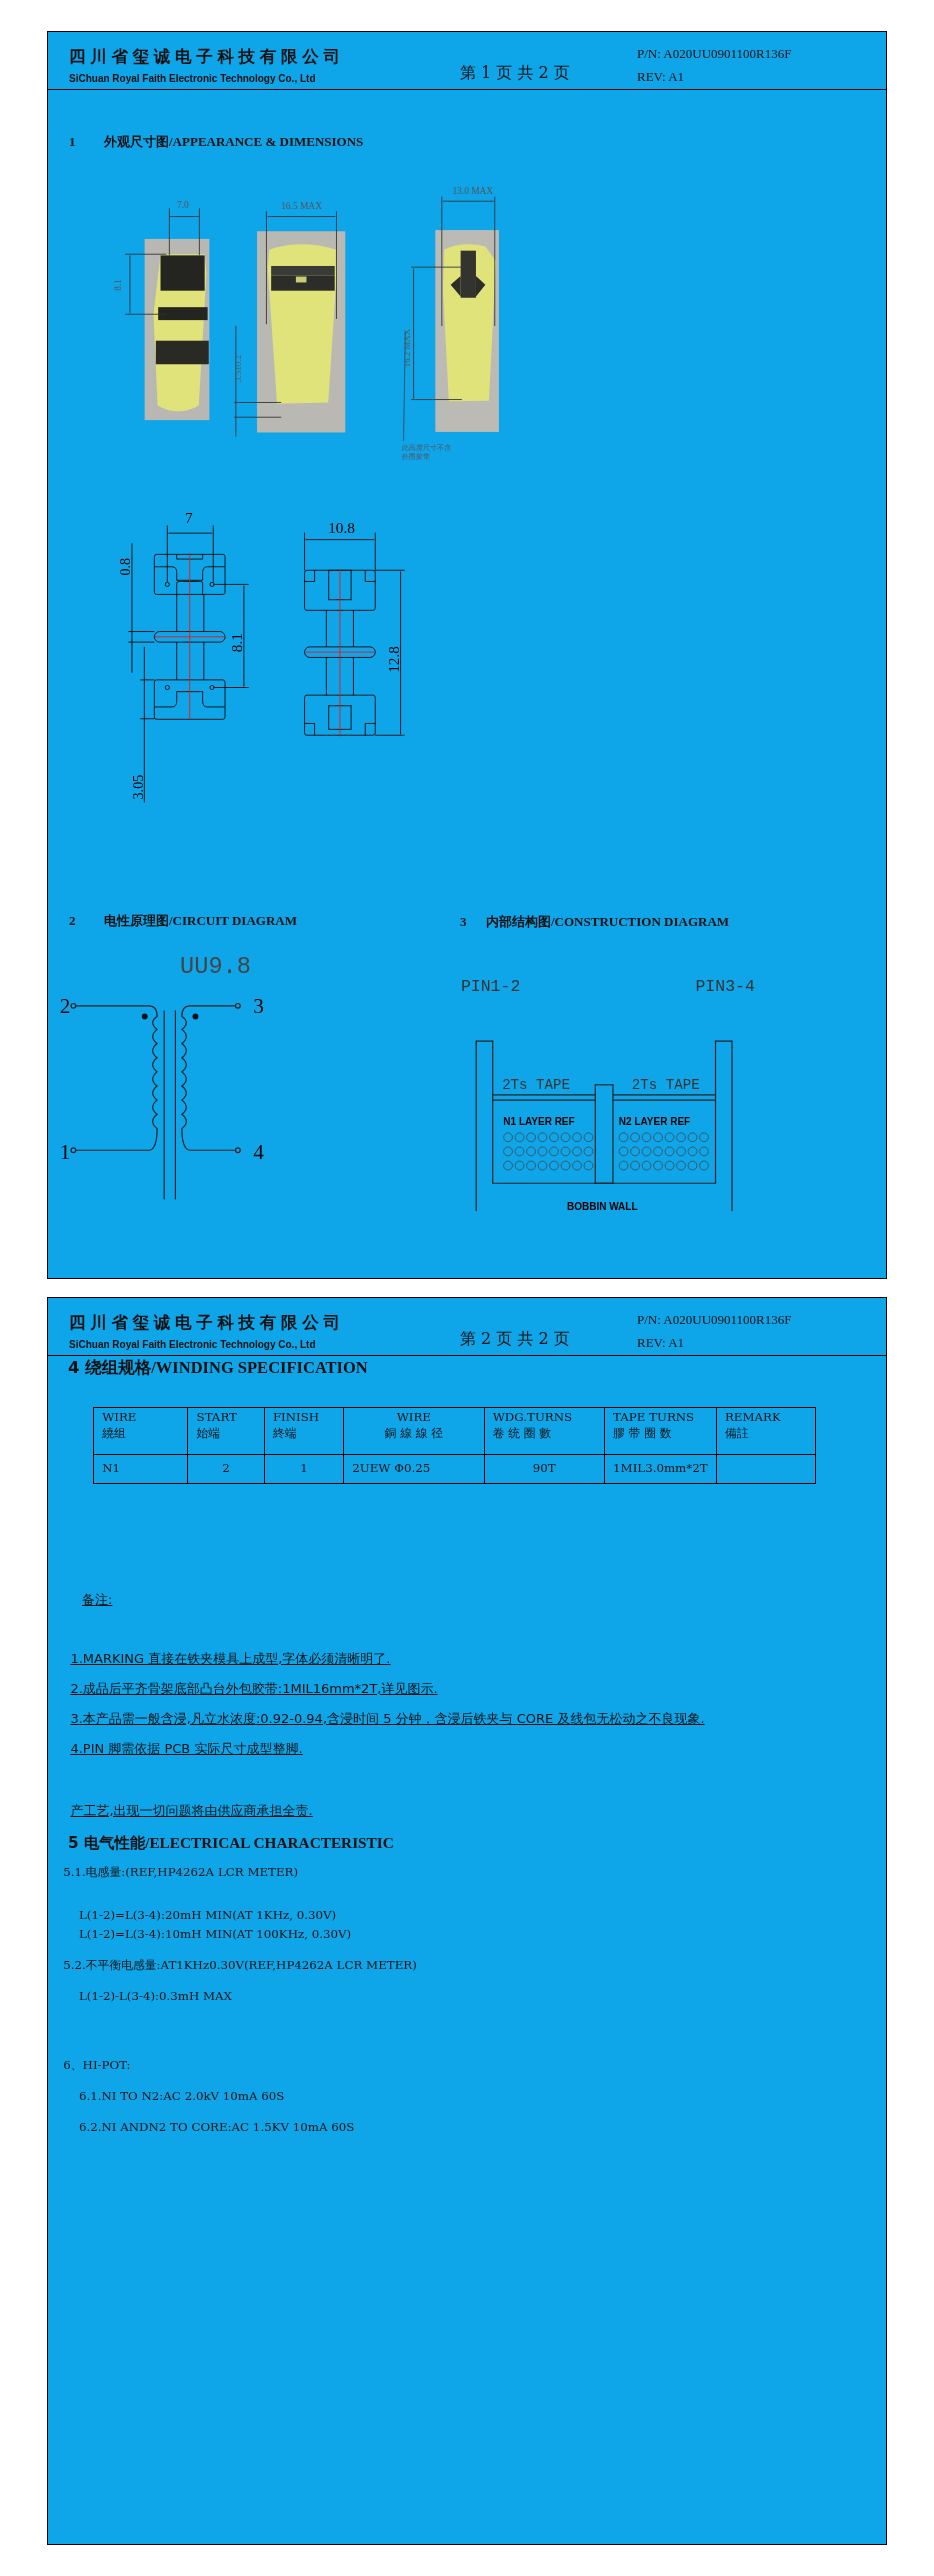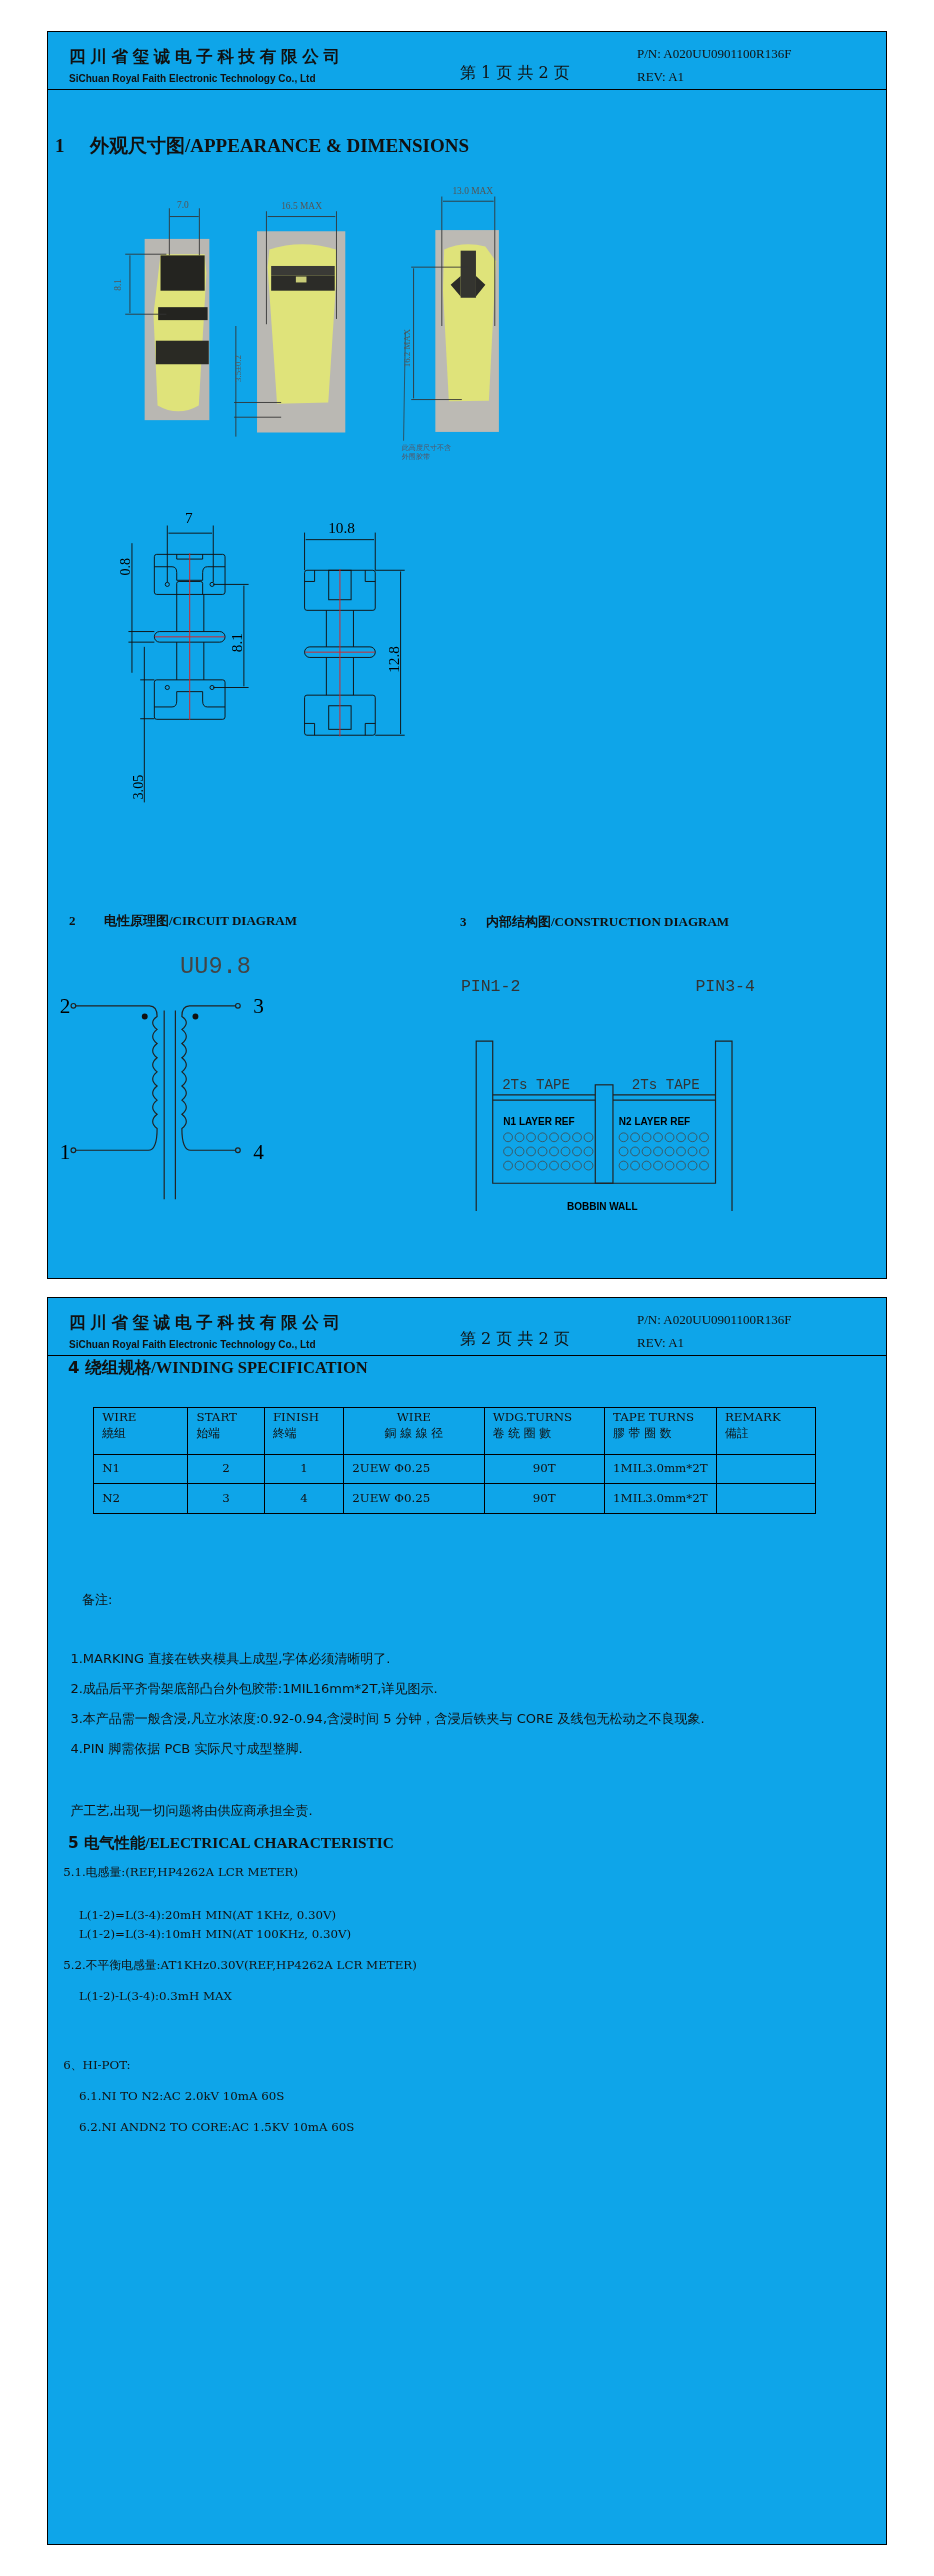--- a/index.html
+++ b/index.html
@@ -15,36 +15,36 @@
   .hdr .rev { position:absolute; left:589px; top:37px; font-size:13px; }
   .sec { position:absolute; font-weight:bold; font-size:14px; white-space:nowrap; }
   .sec .num { display:inline-block; width:35px; }
   .cnb { font-family:"DejaVu Sans", sans-serif; font-weight:bold; }
   svg text { font-family:"Liberation Serif", serif; }
   .mono { font-family:"Liberation Mono", monospace; }
   table.wind { position:absolute; left:45px; top:109px; border-collapse:collapse; font-family:"DejaVu Serif", serif; font-size:11.8px; }
   table.wind td { border:1.2px solid #000; vertical-align:top; padding:2.4px 8.2px; line-height:15.3px; }
   table.wind tr.head td { height:41px; }
   table.wind tr.row td { height:23.6px; vertical-align:middle; }
-  .note { position:absolute; left:22.4px; font-family:"DejaVu Sans", sans-serif; font-size:13px; white-space:nowrap; }
+  .note { position:absolute; left:22.4px; font-family:"DejaVu Sans", sans-serif; font-size:13px; white-space:nowrap;text-decoration:underline; }
   .spec { position:absolute; font-family:"DejaVu Serif", serif; font-size:11.8px; white-space:nowrap; }
 </style>
 </head>
 <body>
 
 <div class="page" id="page1">
   <div class="hdr">
     <div class="cn">四川省玺诚电子科技有限公司</div>
     <div class="en">SiChuan Royal Faith Electronic Technology Co., Ltd</div>
     <div class="pg">第 1 页 共 2 页</div>
     <div class="pn">P/N:  A020UU0901100R136F</div>
     <div class="rev">REV:  A1</div>
   </div>
 
-  <div class="sec" style="left:7px; top:101px; font-size:19px;">
+  <div class="sec" style="left:21px; top:101px; font-size:13px;">
     <span class="num">1</span><span class="cnb">外观尺寸图</span><span>/APPEARANCE &amp; DIMENSIONS</span>
   </div>
 
   <svg style="position:absolute; left:0; top:141px;" width="840" height="306" viewBox="0 0 1425 520">
 
     <g>
       <rect x="163" y="112" width="110" height="308" fill="#b9b7b2"></rect>
       <path d="M190 138 L265 138 L268 170 L255 395 Q220 415 185 395 L178 240 Z" fill="#dfe37a"></path>
       <rect x="190" y="140" width="75" height="60" fill="#242420"></rect>
       <rect x="186" y="228" width="84" height="22" fill="#242420"></rect>
@@ -279,29 +279,20 @@
     </tr>
     <tr class="row">
       <td>N1</td>
       <td style="text-align:center">2</td>
       <td style="text-align:center">1</td>
       <td>2UEW  Φ0.25</td>
       <td style="text-align:center">90T</td>
       <td>1MIL3.0mm*2T</td>
       <td></td>
     </tr>
-    <tr class="row">
-      <td>N2</td>
-      <td style="text-align:center">3</td>
-      <td style="text-align:center">4</td>
-      <td>2UEW  Φ0.25</td>
-      <td style="text-align:center">90T</td>
-      <td>1MIL3.0mm*2T</td>
-      <td></td>
-    </tr>
   </tbody>
     </table>
 
   <div class="note" style="left:34px; top:293px;">备注:</div>
   <div class="note" style="top:352px;">1.MARKING 直接在铁夹模具上成型,字体必须清晰明了.</div>
   <div class="note" style="top:382px;">2.成品后平齐骨架底部凸台外包胶带:1MIL16mm*2T,详见图示.</div>
   <div class="note" style="top:412px;">3.本产品需一般含浸,凡立水浓度:0.92-0.94,含浸时间 5 分钟，含浸后铁夹与 CORE 及线包无松动之不良现象.</div>
   <div class="note" style="top:442px;">4.PIN 脚需依据 PCB 实际尺寸成型整脚.</div>
   <div class="note" style="top:504px;">产工艺,出现一切问题将由供应商承担全责.</div>
 

